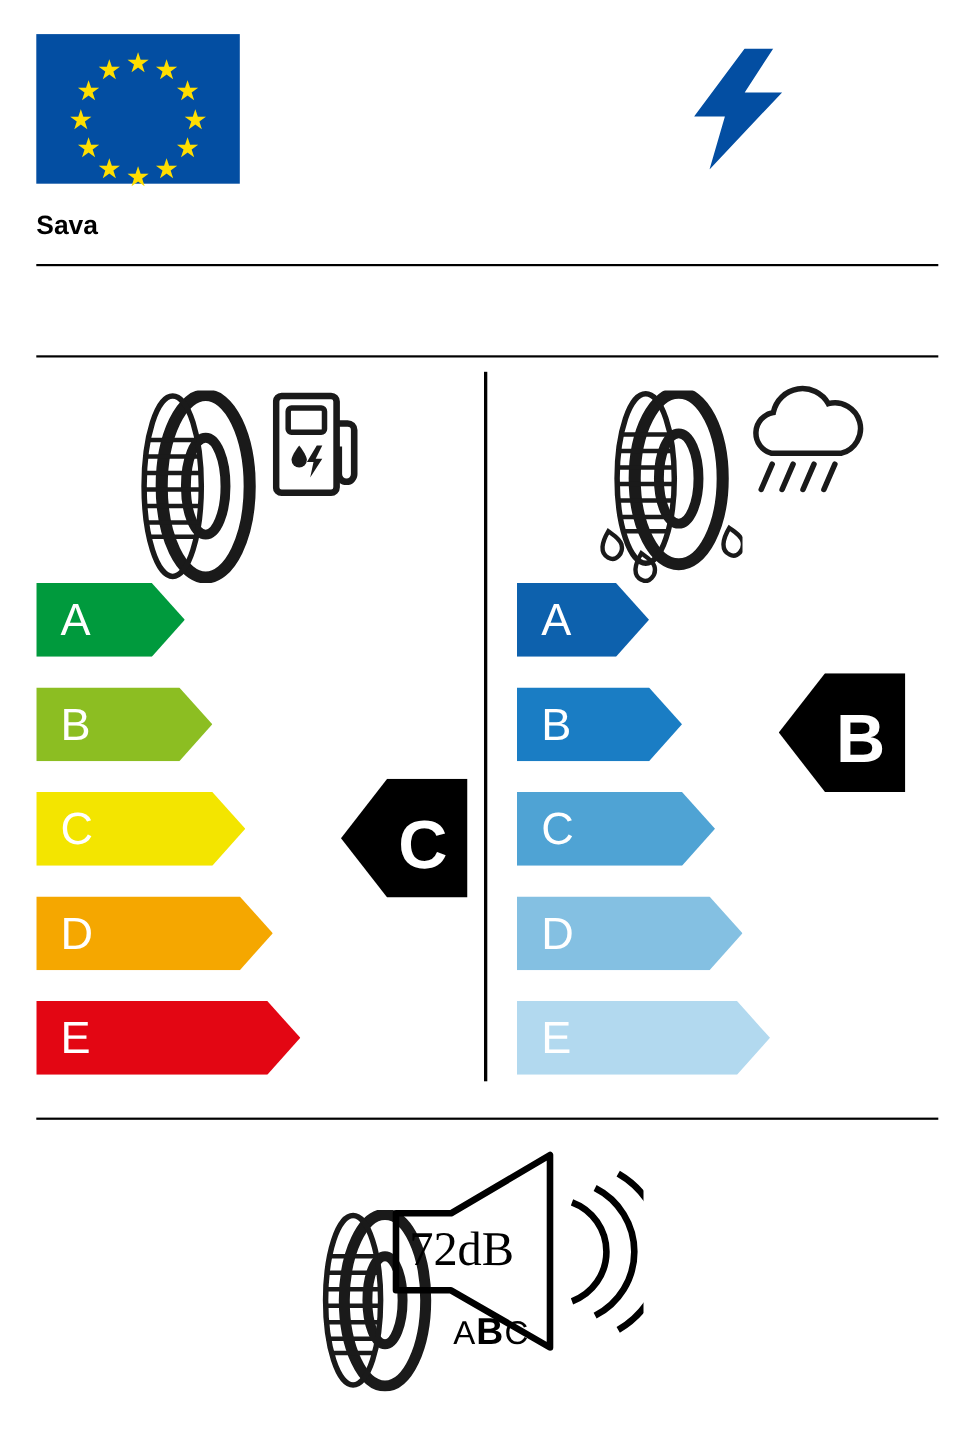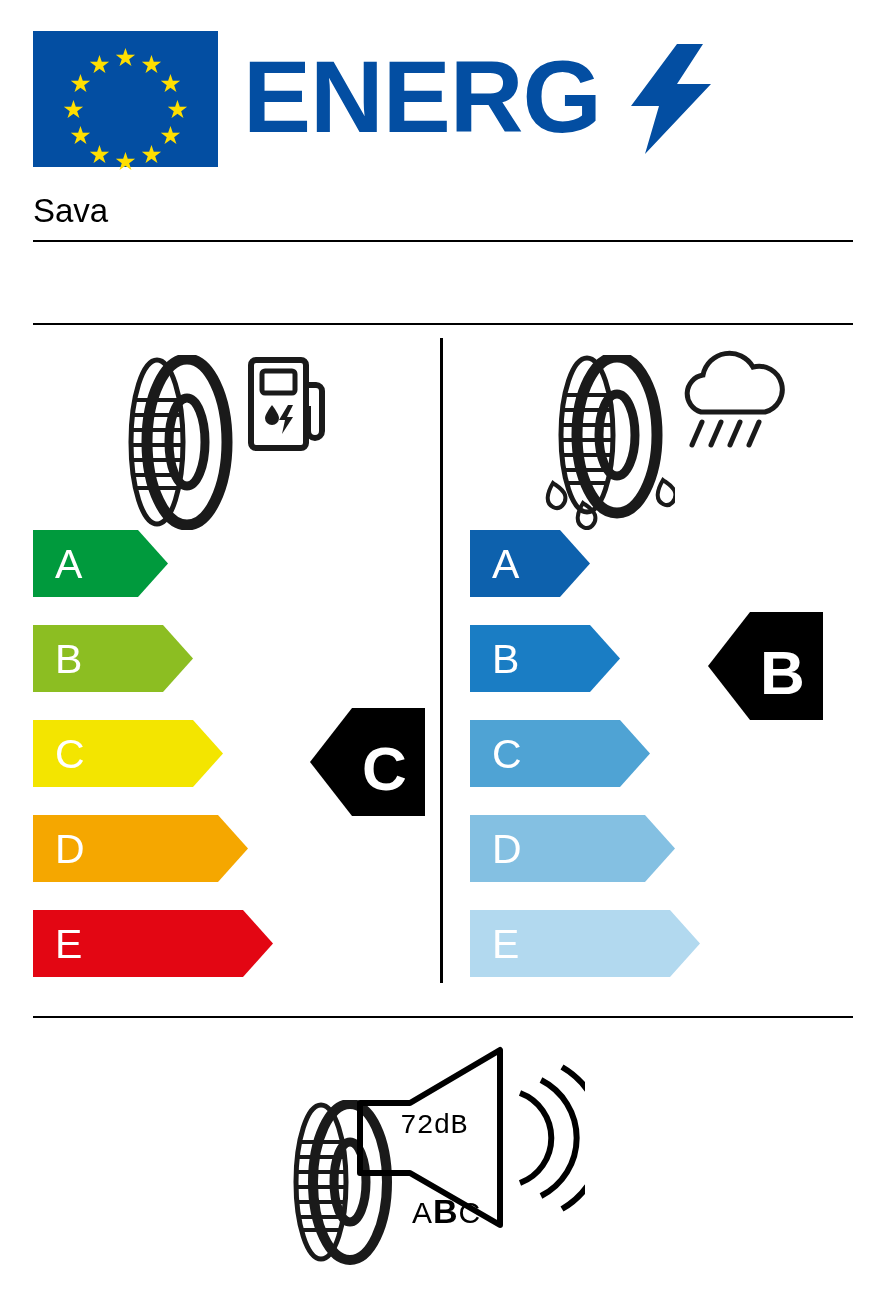--- a/index.html
+++ b/index.html
@@ -59,22 +59,22 @@
     top: 44px;
     width: 80px;
     height: 110px;
   }
 
   
   .brand-name {
     position: absolute;
     left: 33px;
     top: 192px;
-    font-size: 33px;
-    font-weight: normal;
+    font-size: 24px;
+    font-weight: bold;
     color: #000;
     letter-spacing: 0px;
   }
   .rule {
     position: absolute;
     background: #000;
     height: 2px;
   }
   .rule-brand { left: 33px; top: 240px; width: 820px; }
   .rule-top-section { left: 33px; top: 323px; width: 820px; }
@@ -123,24 +123,23 @@
     font-weight: bold;
     line-height: 1;
   }
 
   
   .icon-box { position: absolute; }
 
   
   .noise-db {
     position: absolute;
-    font-size: 28px;
+    font-size: 44px;
     color: #000;
-    font-family: Liberation Mono, monospace;
-    margin-left: 28px;
+    font-family: Liberation Serif, serif;
   }
   .noise-classes {
     position: absolute;
     font-size: 30px;
     color: #000;
     letter-spacing: 1px;
   }
   .noise-classes .sel {
     font-weight: bold;
     font-size: 34px;
@@ -161,21 +160,20 @@
     <div class="star" style="left:125px;top:92px;">★</div>
     <div class="star" style="left:106px;top:111px;">★</div>
     <div class="star" style="left:80px;top:118px;">★</div>
     <div class="star" style="left:54px;top:111px;">★</div>
     <div class="star" style="left:35px;top:92px;">★</div>
     <div class="star" style="left:28px;top:66px;">★</div>
     <div class="star" style="left:35px;top:40px;">★</div>
     <div class="star" style="left:54px;top:21px;">★</div>
   </div>
 
-  <div class="energ-word">ENERG</div>
 
   <div class="bolt">
     <svg width="80" height="110" viewBox="0 0 80 110">
       <polygon points="46,0 0,62 28,62 14,110 80,40 46,40 72,0" fill="#034ea2"></polygon>
     </svg>
   </div>
 
   <div class="brand-name">Sava</div>
   <div class="rule rule-brand"></div>
   <div class="rule rule-top-section"></div>

